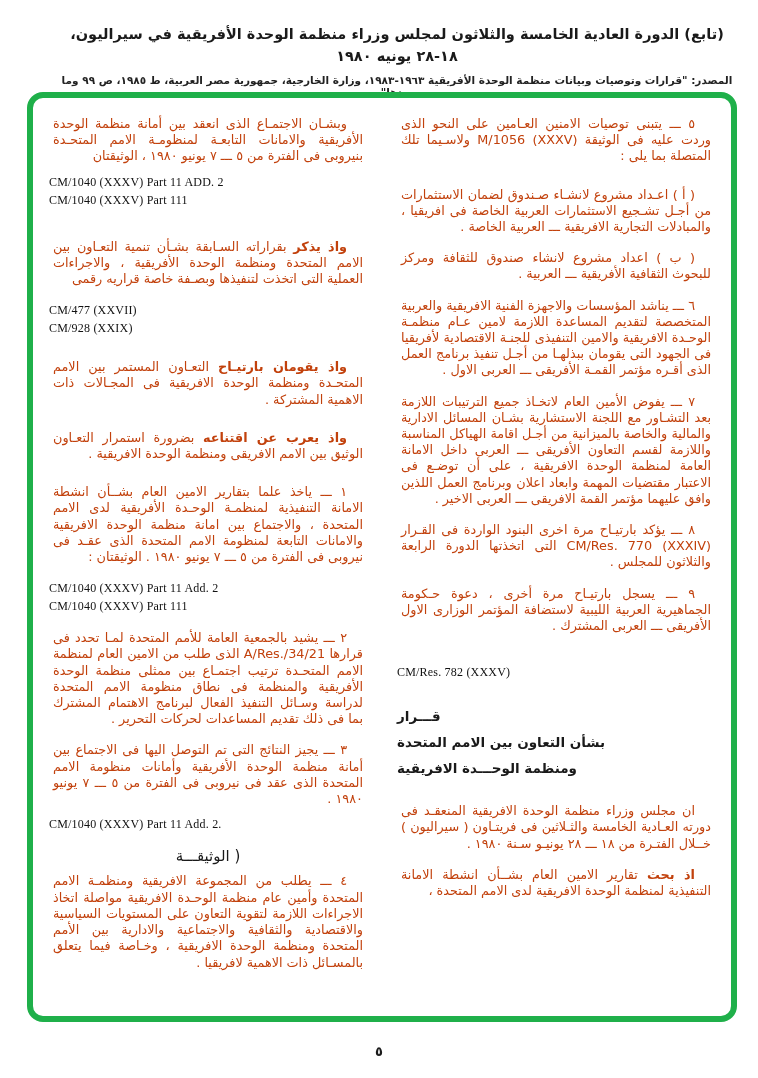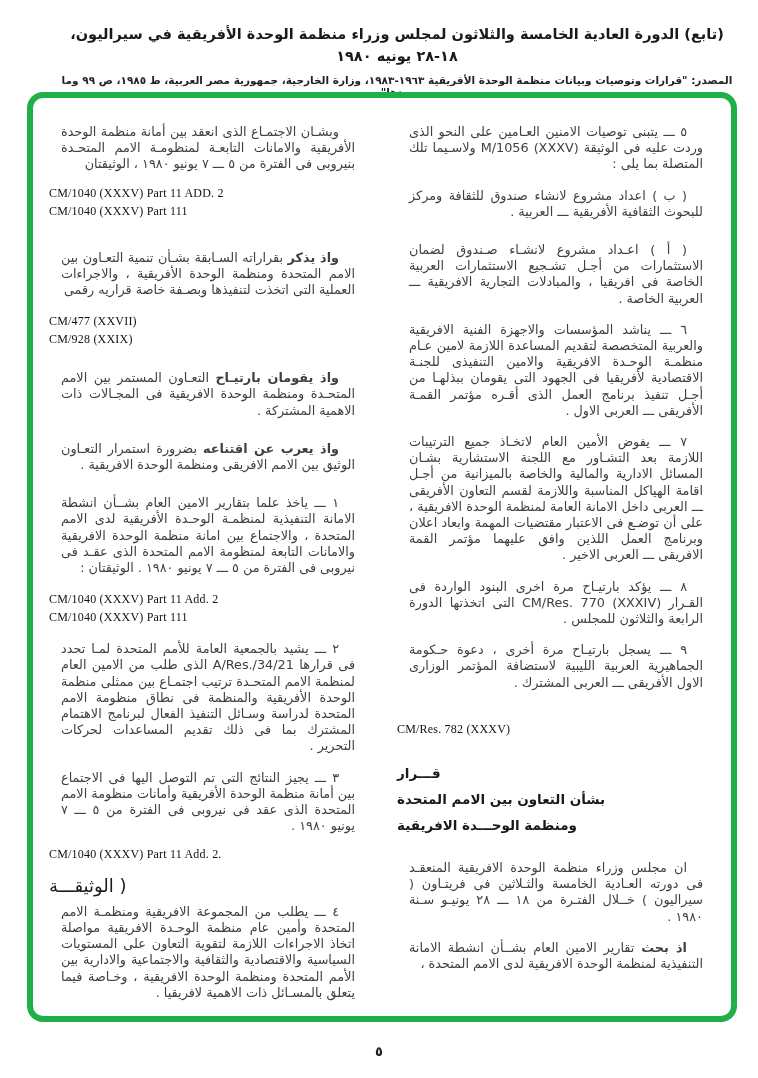--- a/index.html
+++ b/index.html
@@ -15,30 +15,30 @@
   
   .highlight-frame{
     position:absolute;left:27px;top:92px;width:710px;height:930px;
     border:6px solid var(--frame-green,#1fb04a);border-radius:16px;
     box-sizing:border-box;padding:14px 16px 10px 16px;overflow:hidden;background:#fff;
   }
   .columns{display:flex;direction:rtl;gap:30px;height:100%;}
   .col{flex:1 1 0;min-width:0;direction:rtl;}
   
   .para{
-    margin:12px;font-size:12.8px;line-height:16.2px;
-    text-align:justify;direction:rtl;text-indent:16px;color:#404040;
+    margin:4px;font-size:12.8px;line-height:16.2px;
+    text-align:justify;direction:rtl;text-indent:16px;color:#c2410c;
   }
   .para .lead{font-weight:bold;}
   .ref{
     direction:ltr;text-align:left;font-family:"Liberation Serif",serif;
     font-size:12px;line-height:17px;margin:1px 0 0 0;color:#111;
     letter-spacing:.2px;
   }
-  .line-right{margin:0;font-size:18px;line-height:16.2px;text-align:left;direction:rtl;}
+  .line-right{margin:0;font-size:15px;line-height:16.2px;text-align:center;direction:rtl;}
   .heading{text-align:left;direction:rtl;font-weight:bold;font-size:13.5px;line-height:26px;}
   .mt-sm{margin-top:9px;}
   .mt-md{margin-top:15px;}
   .mt-lg{margin-top:22px;}
   .mt-xl{margin-top:30px;}
   
   .page-number{position:absolute;top:1044px;left:0;width:758px;text-align:center;
     font-size:13px;font-weight:bold;}
 </style>
 </head>
@@ -47,22 +47,22 @@
 <div class="page-header">
   <div class="header-title">(تابع) الدورة العادية الخامسة والثلاثون لمجلس وزراء منظمة الوحدة الأفريقية في سيراليون، ١٨-٢٨ يونيه ١٩٨٠</div>
   <div class="header-source">المصدر: "قرارات وتوصيات وبيانات منظمة الوحدة الأفريقية ١٩٦٣-١٩٨٣، وزارة الخارجية، جمهورية مصر العربية، ط ١٩٨٥، ص ٩٩ وما بعدها"</div>
 </div>
 
 <div class="highlight-frame">
   <div class="columns">
 
     <div class="col">
       <p class="para">٥ ـــ يتبنى توصيات الامنين العـامين على النحو الذى وردت عليه فى الوثيقة M/1056 (XXXV) ولاسـيما تلك المتصلة بما يلى :</p>
+      <p class="para mt-lg">( أ ) اعـداد مشروع لانشـاء صـندوق لضمان الاستثمارات من أجـل تشـجيع الاستثمارات العربية الخاصة فى افريقيا ، والمبادلات التجارية الافريقية ـــ العربية الخاصة .</p>
       <p class="para mt-md">( ب ) اعداد مشروع لانشاء صندوق للثقافة ومركز للبحوث الثقافية الأفريقية ـــ العربية .</p>
-      <p class="para mt-lg">( أ ) اعـداد مشروع لانشـاء صـندوق لضمان الاستثمارات من أجـل تشـجيع الاستثمارات العربية الخاصة فى افريقيا ، والمبادلات التجارية الافريقية ـــ العربية الخاصة .</p>
       <p class="para mt-md">٦ ـــ يناشد المؤسسات والاجهزة الفنية الافريقية والعربية المتخصصة لتقديم المساعدة اللازمة لامين عـام منظمـة الوحـدة الافريقية والامين التنفيذى للجنـة الاقتصادية لأفريقيا فى الجهود التى يقومان ببذلهـا من أجـل تنفيذ برنامج العمل الذى أقـره مؤتمر القمـة الأفريقى ـــ العربى الاول .</p>
       <p class="para mt-md">٧ ـــ يفوض الأمين العام لاتخـاذ جميع الترتيبات اللازمة بعد التشـاور مع اللجنة الاستشارية بشـان المسائل الادارية والمالية والخاصة بالميزانية من أجـل اقامة الهياكل المناسبة واللازمة لقسم التعاون الأفريقى ـــ العربى داخل الامانة العامة لمنظمة الوحدة الافريقية ، على أن توضـع فى الاعتبار مقتضيات المهمة وابعاد اعلان وبرنامج العمل اللذين وافق عليهما مؤتمر القمة الافريقى ـــ العربى الاخير .</p>
       <p class="para mt-md">٨ ـــ يؤكد بارتيـاح مرة اخرى البنود الواردة فى القـرار CM/Res. 770 (XXXIV) التى اتخذتها الدورة الرابعة والثلاثون للمجلس .</p>
       <p class="para mt-md">٩ ـــ يسجل بارتيـاح مرة أخرى ، دعوة حـكومة الجماهيرية العربية الليبية لاستضافة المؤتمر الوزارى الاول الأفريقى ـــ العربى المشترك .</p>
       <div class="ref mt-xl">CM/Res. 782 (XXXV)</div>
       <div class="heading mt-lg">
         <div>قـــرار</div>
         <div>بشأن التعاون بين الامم المتحدة</div>
         <div>ومنظمة الوحـــدة الافريقية</div>
       </div>

